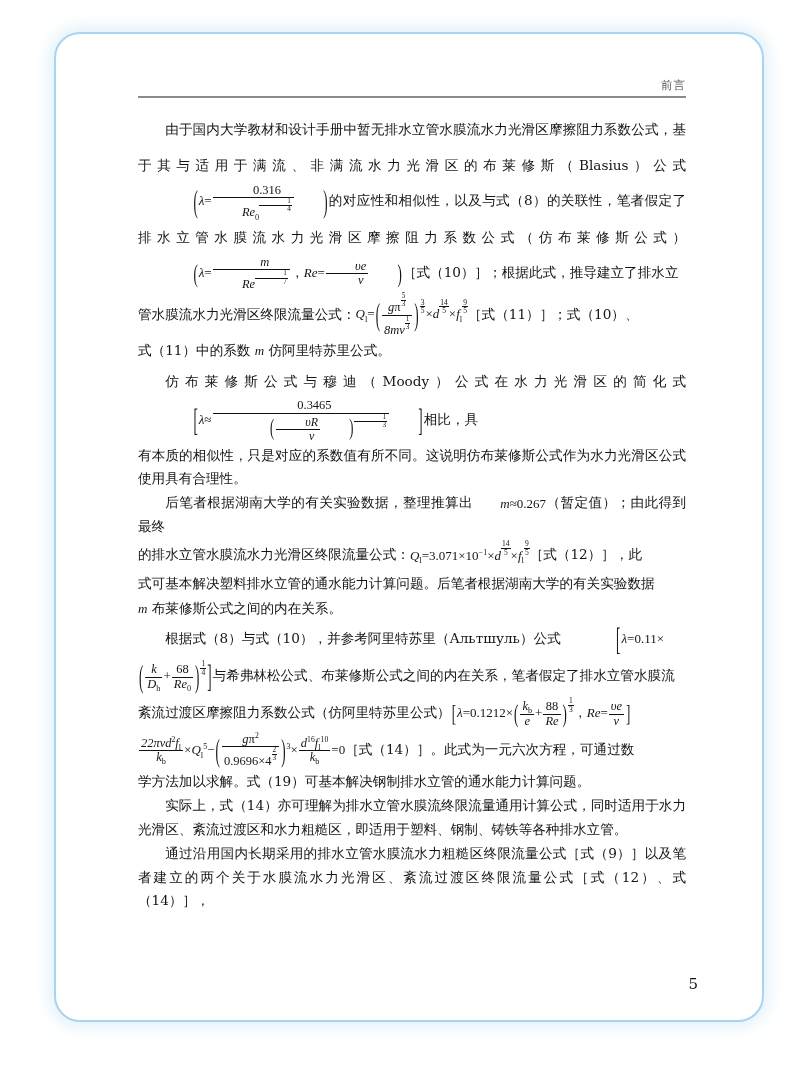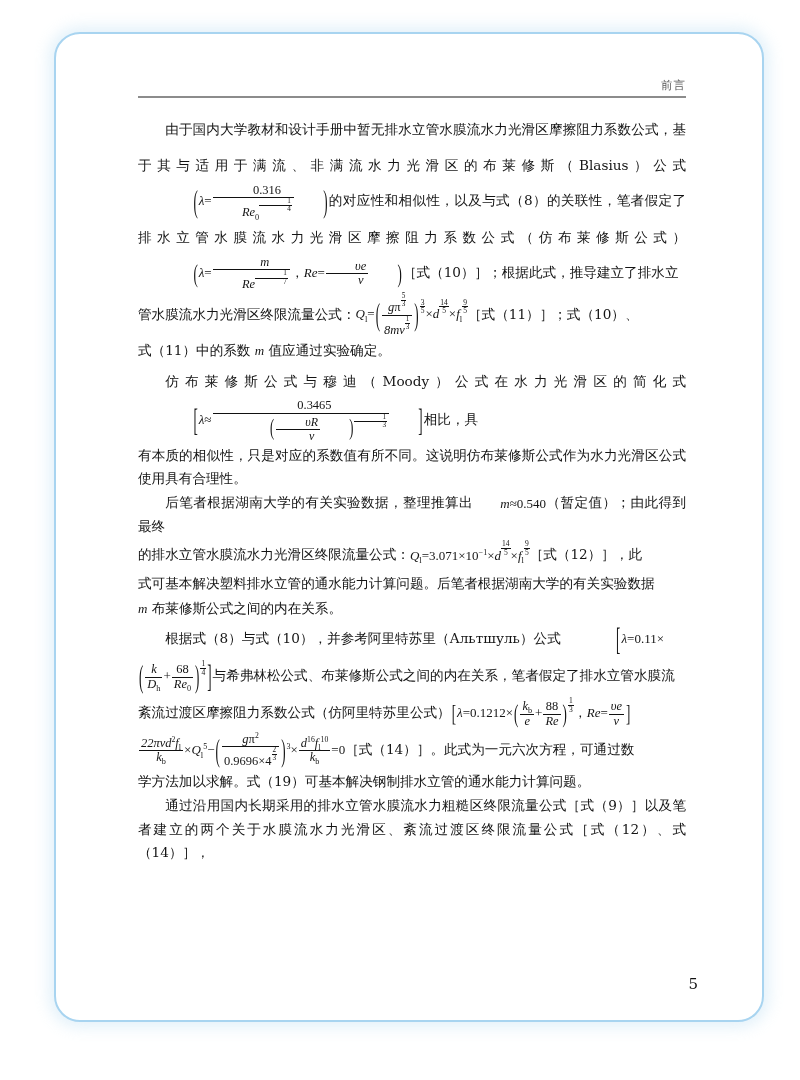--- a/index.html
+++ b/index.html
@@ -184,46 +184,47 @@
     <div id="header-text">前言</div>
     <div id="header-rule"></div>
   </div>
 
   <div id="content">
 
     <p class="para indent tall"><span>由于国内大学教材和设计手册中暂无排水立管水膜流水力光滑区摩擦阻力系数公式，基于其与适用于满流、非满流水力光滑区的布莱修斯（Blasius）公式</span><span class="math"><span class="paren-l">(</span><span>λ</span><span class="up">=</span><span class="frac"><span class="num up">0.316</span><span class="den"><span>Re</span><sub class="ix">0</sub><span class="supfrac"><span class="num">1</span><span class="den">4</span></span></span></span><span class="paren-r">)</span></span><span>的对应性和相似性，以及与式（8）的关联性，笔者假定了排水立管水膜流水力光滑区摩擦阻力系数公式（仿布莱修斯公式）</span><span class="math"><span class="paren-l-sm">(</span><span>λ</span><span class="up">=</span><span class="frac"><span class="num">m</span><span class="den"><span>Re</span><span class="supfrac"><span class="num">1</span><span class="den">7</span></span></span></span><span class="up">，</span><span>Re</span><span class="up">=</span><span class="frac"><span class="num">υe</span><span class="den">ν</span></span><span class="paren-r-sm">)</span></span><span>［式（10）］；根据此式，推导建立了排水立</span></p>
 
     <p class="para tall"><span>管水膜流水力光滑区终限流量公式：</span><span class="math"><span>Q</span><sub class="ix">l</sub><span class="up">=</span><span class="paren-l">(</span><span class="frac"><span class="num"><span>g</span><span class="up">π</span><span class="supfrac"><span class="num">5</span><span class="den">3</span></span></span><span class="den"><span>8mν</span><span class="supfrac"><span class="num">1</span><span class="den">3</span></span></span></span><span class="paren-r">)</span><span class="supfrac"><span class="num">3</span><span class="den">5</span></span><span class="up">×</span><span>d</span><span class="supfrac"><span class="num">14</span><span class="den">5</span></span><span class="up">×</span><span>f</span><sub class="ix">l</sub><span class="supfrac"><span class="num">9</span><span class="den">5</span></span></span><span>［式（11）］；式（10）、</span></p>
 
-    <p class="para"><span>式（11）中的系数</span> <span class="math">m</span> <span>值应通过实验确定。</span></p>
+    <p class="para"><span>式（11）中的系数</span> <span class="math">m</span> <span>仿阿里特苏里公式。</span></p>
 
     <p class="para indent tall"><span>仿布莱修斯公式与穆迪（Moody）公式在水力光滑区的简化式</span><span class="math"><span class="brk-l">[</span><span>λ</span><span class="up">≈</span><span class="frac"><span class="num up">0.3465</span><span class="den"><span class="paren-l-sm">(</span><span class="frac"><span class="num">υR</span><span class="den">ν</span></span><span class="paren-r-sm">)</span><span class="supfrac"><span class="num">1</span><span class="den">3</span></span></span></span><span class="brk-r">]</span></span><span>相比，具</span></p>
 
     <p class="para"><span>有本质的相似性，只是对应的系数值有所不同。这说明仿布莱修斯公式作为水力光滑区公式使用具有合理性。</span></p>
 
-    <p class="para indent"><span>后笔者根据湖南大学的有关实验数据，整理推算出</span><span class="math"><span>m</span><span class="up">≈</span><span class="up">0.540</span></span><span>（暂定值）；由此得到最终</span></p>
+    <p class="para indent"><span>后笔者根据湖南大学的有关实验数据，整理推算出</span><span class="math"><span>m</span><span class="up">≈</span><span class="up">0.267</span></span><span>（暂定值）；由此得到最终</span></p>
 
     <p class="para tall-sm"><span>的排水立管水膜流水力光滑区终限流量公式：</span><span class="math"><span>Q</span><sub class="ix">l</sub><span class="up">=</span><span class="up">3.071</span><span class="up">×</span><span class="up">10</span><sup class="ex">−1</sup><span class="up">×</span><span>d</span><span class="supfrac"><span class="num">14</span><span class="den">5</span></span><span class="up">×</span><span>f</span><sub class="ix">l</sub><span class="supfrac"><span class="num">9</span><span class="den">5</span></span></span><span>［式（12）］，此</span></p>
 
     <p class="para"><span>式可基本解决塑料排水立管的通水能力计算问题。后笔者根据湖南大学的有关实验数据</span></p>
 
     <p class="para"><span class="math">m</span> <span>布莱修斯公式之间的内在关系。</span></p>
 
     <p class="para indent tall"><span>根据式（8）与式（10），并参考阿里特苏里（Альтшуль）公式</span><span class="math"><span class="brk-l">[</span><span>λ</span><span class="up">=</span><span class="up">0.11</span><span class="up">×</span></span></p>
 
     <p class="para tall"><span class="math"><span class="paren-l">(</span><span class="frac"><span class="num">k</span><span class="den"><span>D</span><sub class="ix">h</sub></span></span><span class="up">+</span><span class="frac"><span class="num up">68</span><span class="den"><span>Re</span><sub class="ix">0</sub></span></span><span class="paren-r">)</span><span class="supfrac"><span class="num">1</span><span class="den">4</span></span><span class="brk-r">]</span></span><span>与希弗林松公式、布莱修斯公式之间的内在关系，笔者假定了排水立管水膜流</span></p>
 
     <p class="para tall"><span>紊流过渡区摩擦阻力系数公式（仿阿里特苏里公式）</span><span class="math"><span class="brk-l-sm">[</span><span>λ</span><span class="up">=</span><span class="up">0.1212</span><span class="up">×</span><span class="paren-l-sm">(</span><span class="frac"><span class="num"><span>k</span><sub class="ix">b</sub></span><span class="den">e</span></span><span class="up">+</span><span class="frac"><span class="num up">88</span><span class="den">Re</span></span><span class="paren-r-sm">)</span><span class="supfrac"><span class="num">1</span><span class="den">3</span></span><span class="up">，</span><span>Re</span><span class="up">=</span><span class="frac"><span class="num">υe</span><span class="den">ν</span></span><span class="brk-r-sm">]</span></span></p>
 
 
     <p class="para tall"><span class="math"><span class="frac"><span class="num"><span>22πνd</span><sup class="ex">2</sup><span>f</span><sub class="ix">l</sub></span><span class="den"><span>k</span><sub class="ix">b</sub></span></span><span class="up">×</span><span>Q</span><sub class="ix">l</sub><sup class="ex">5</sup><span class="up">−</span><span class="paren-l">(</span><span class="frac"><span class="num"><span>g</span><span class="up">π</span><sup class="ex">2</sup></span><span class="den"><span class="up">0.9696</span><span class="up">×</span><span class="up">4</span><span class="supfrac"><span class="num">2</span><span class="den">3</span></span></span></span><span class="paren-r">)</span><sup class="ex">3</sup><span class="up">×</span><span class="frac"><span class="num"><span>d</span><sup class="ex">16</sup><span>f</span><sub class="ix">l</sub><sup class="ex">10</sup></span><span class="den"><span>k</span><sub class="ix">b</sub></span></span><span class="up">=0</span></span><span>［式（14）］。此式为一元六次方程，可通过数</span></p>
 
     <p class="para"><span>学方法加以求解。式（19）可基本解决钢制排水立管的通水能力计算问题。</span></p>
 
 
+    <p class="para indent">实际上，式（14）亦可理解为排水立管水膜流终限流量通用计算公式，同时适用于水力光滑区、紊流过渡区和水力粗糙区，即适用于塑料、钢制、铸铁等各种排水立管。</p>
 
     <p class="para indent">通过沿用国内长期采用的排水立管水膜流水力粗糙区终限流量公式［式（9）］以及笔者建立的两个关于水膜流水力光滑区、紊流过渡区终限流量公式［式（12）、式（14）］，</p>
 
   </div>
 
   <div id="page-number">5</div>
 
 </div>
 
 </body></html>

